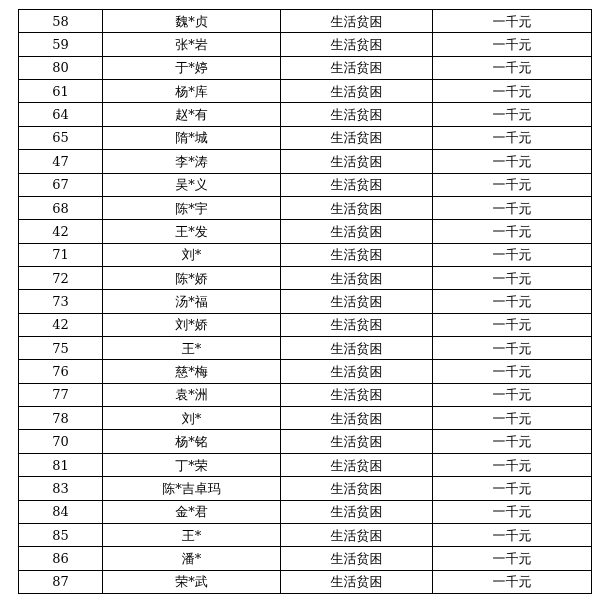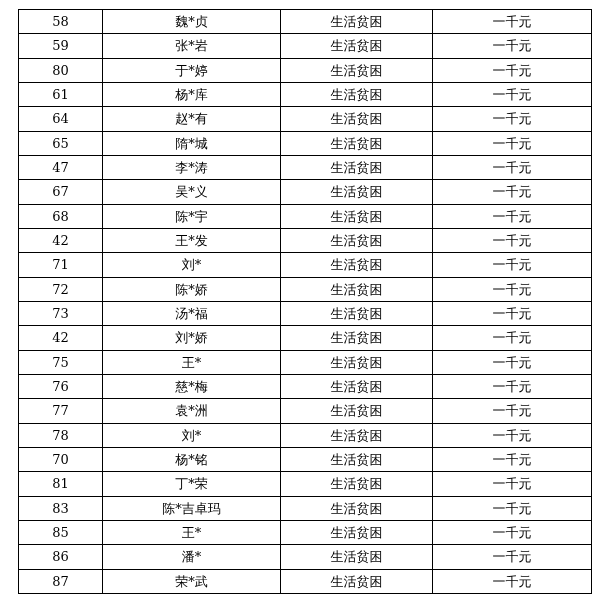--- a/index.html
+++ b/index.html
@@ -168,20 +168,26 @@
           <td>生活贫困</td>
           <td>一千元</td>
         </tr>
         <tr>
           <td>83</td>
           <td>陈*吉卓玛</td>
           <td>生活贫困</td>
           <td>一千元</td>
         </tr>
         <tr>
+          <td>84</td>
+          <td>金*君</td>
+          <td>生活贫困</td>
+          <td>一千元</td>
+        </tr>
+        <tr>
           <td>85</td>
           <td>王*</td>
           <td>生活贫困</td>
           <td>一千元</td>
         </tr>
         <tr>
           <td>86</td>
           <td>潘*</td>
           <td>生活贫困</td>
           <td>一千元</td>

